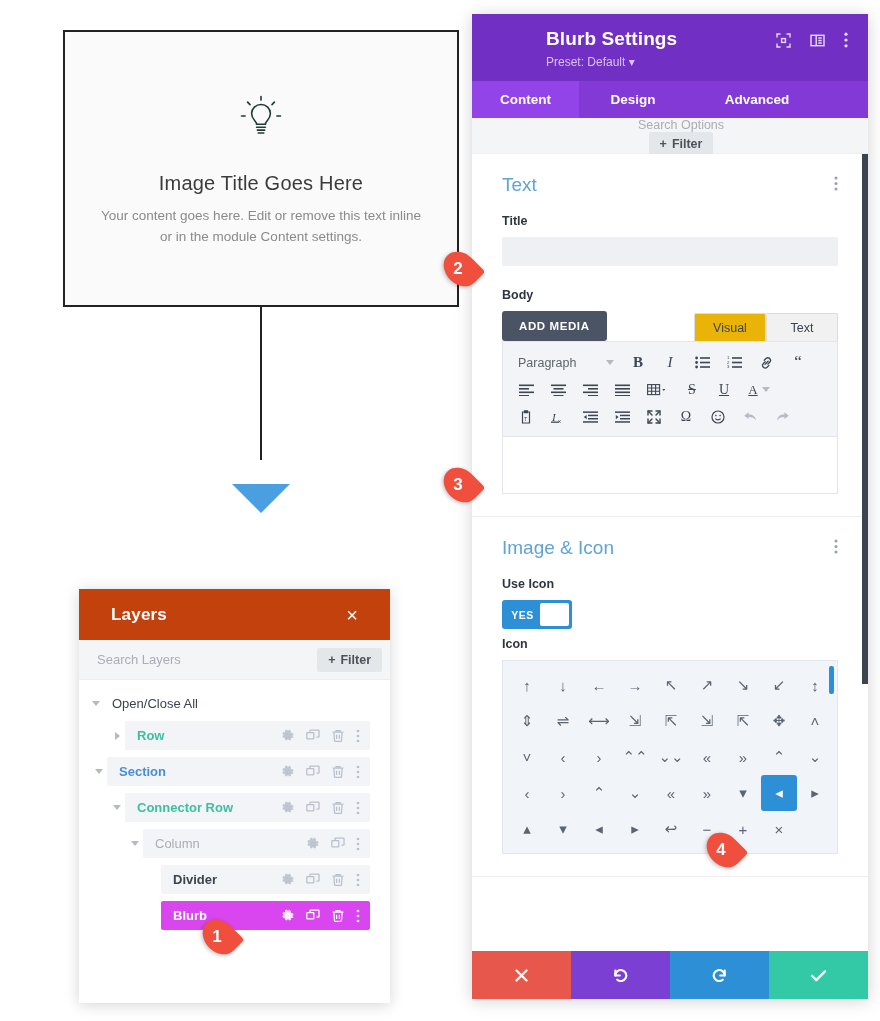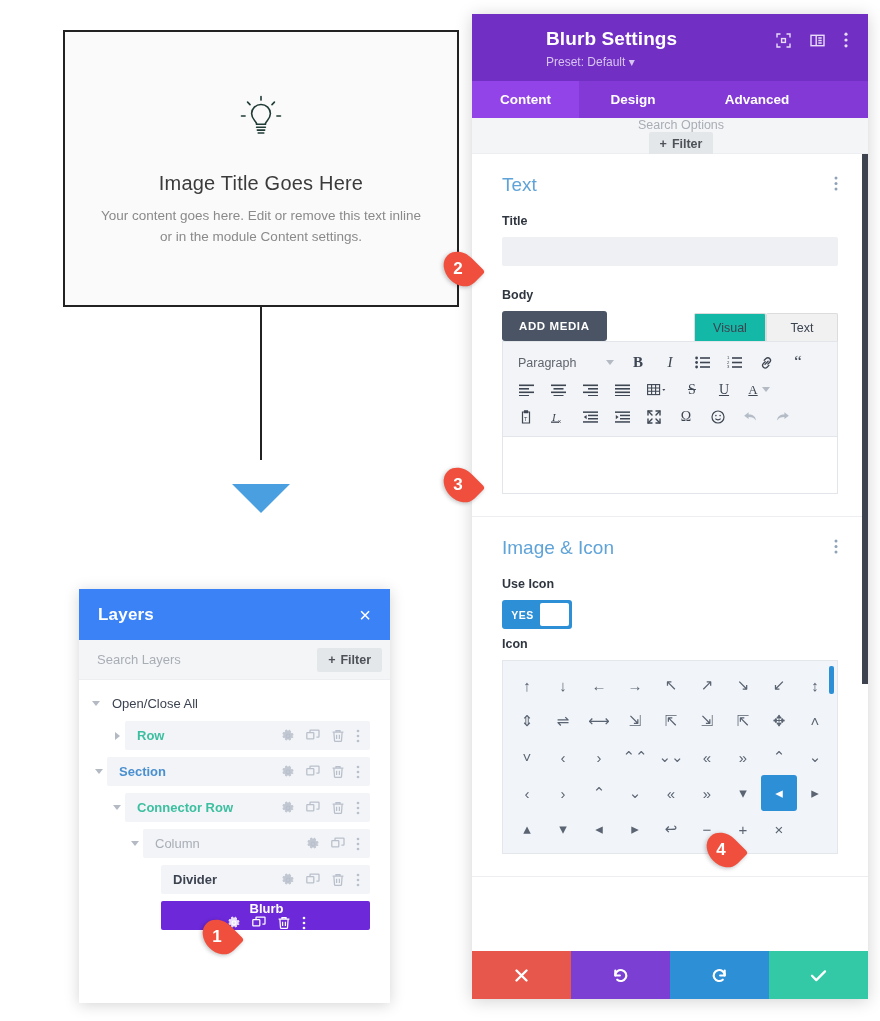--- a/index.html
+++ b/index.html
@@ -43,23 +43,23 @@
 
   
   .layers-panel {
     position: absolute; left: 79px; top: 589px;
     width: 311px; height: 414px;
     background: #ffffff;
     box-shadow: 0 2px 14px rgba(0,0,0,.17);
     display: flex; flex-direction: column;
   }
   .layers-head {
-    height: 51px; background: #3b82f6;
+    height: 51px; background: #c2410c;
     display: flex; align-items: center; justify-content: space-between;
-    padding: 0 19px;
+    padding: 0 32px;
   }
   .layers-head h2 {
     color: #fff; font-size: 17px; font-weight: 700; letter-spacing: .2px;
   }
   .layers-close {
     color: #fff; font-size: 20px; line-height: 1;
     background: none; border: none; cursor: pointer;
     font-family: "Liberation Sans", sans-serif;
   }
   .layers-search {
@@ -92,21 +92,21 @@
   .layer-row {
     display: flex; align-items: center;
     height: 29px; margin-bottom: 7px; padding-right: 8px;
   }
   .layer-row .caret { width: 16px; flex: 0 0 16px; display: flex; justify-content: center; }
   .layer-chip {
     flex: 1; display: flex; align-items: center; justify-content: space-between;
     height: 29px; padding: 0 10px 0 12px; background: #f2f4f7;
     border-radius: 2px;
   }
-  .layer-chip.selected { background: #6d28d9; flex-direction: column; }
+  .layer-chip.selected { background: #d946ef; }
   .layer-name { font-size: 13px; font-weight: 700; }
   .nm-blue { color: #4a8fd0; }
   .nm-green { color: #3cbfa0; }
   .nm-gray { color: #a9aeb6; font-weight: 400; }
   .nm-dark { color: #3c4350; }
   .nm-white { color: #ffffff; }
   .row-actions { display: flex; align-items: center; gap: 11px; }
   .row-actions svg { display: block; }
 
   
@@ -167,21 +167,21 @@
     padding: 9px 17px; border-radius: 3px; cursor: pointer;
     font-family: "Liberation Sans", sans-serif;
   }
   .vt-tabs { display: flex; gap: 0; align-items: flex-end; }
   .vt-tab {
     width: 72px; height: 28px; font-size: 12.5px; color: #3c4350;
     background: #f1f1f1; border: 1px solid #dcdcdc; border-bottom: none;
     cursor: pointer; font-family: "Liberation Sans", sans-serif;
     border-radius: 2px 2px 0 0;
   }
-  .vt-tab.active { background: #14b8a6; }
+  .vt-tab.active { background: #eab308; }
   .ed-toolbar {
     background: #f2f4f7; border: 1px solid #e2e5ea; border-bottom: none;
     padding: 7px 9px 6px 9px;
   }
   .ed-row { display: flex; align-items: center; gap: 4px; height: 27px; }
   .ed-btn {
     width: 28px; height: 25px; display: flex; align-items: center; justify-content: center;
     background: none; border: none; cursor: pointer; color: #3e4653;
     font-family: "Liberation Sans", sans-serif; font-size: 14px;
   }

